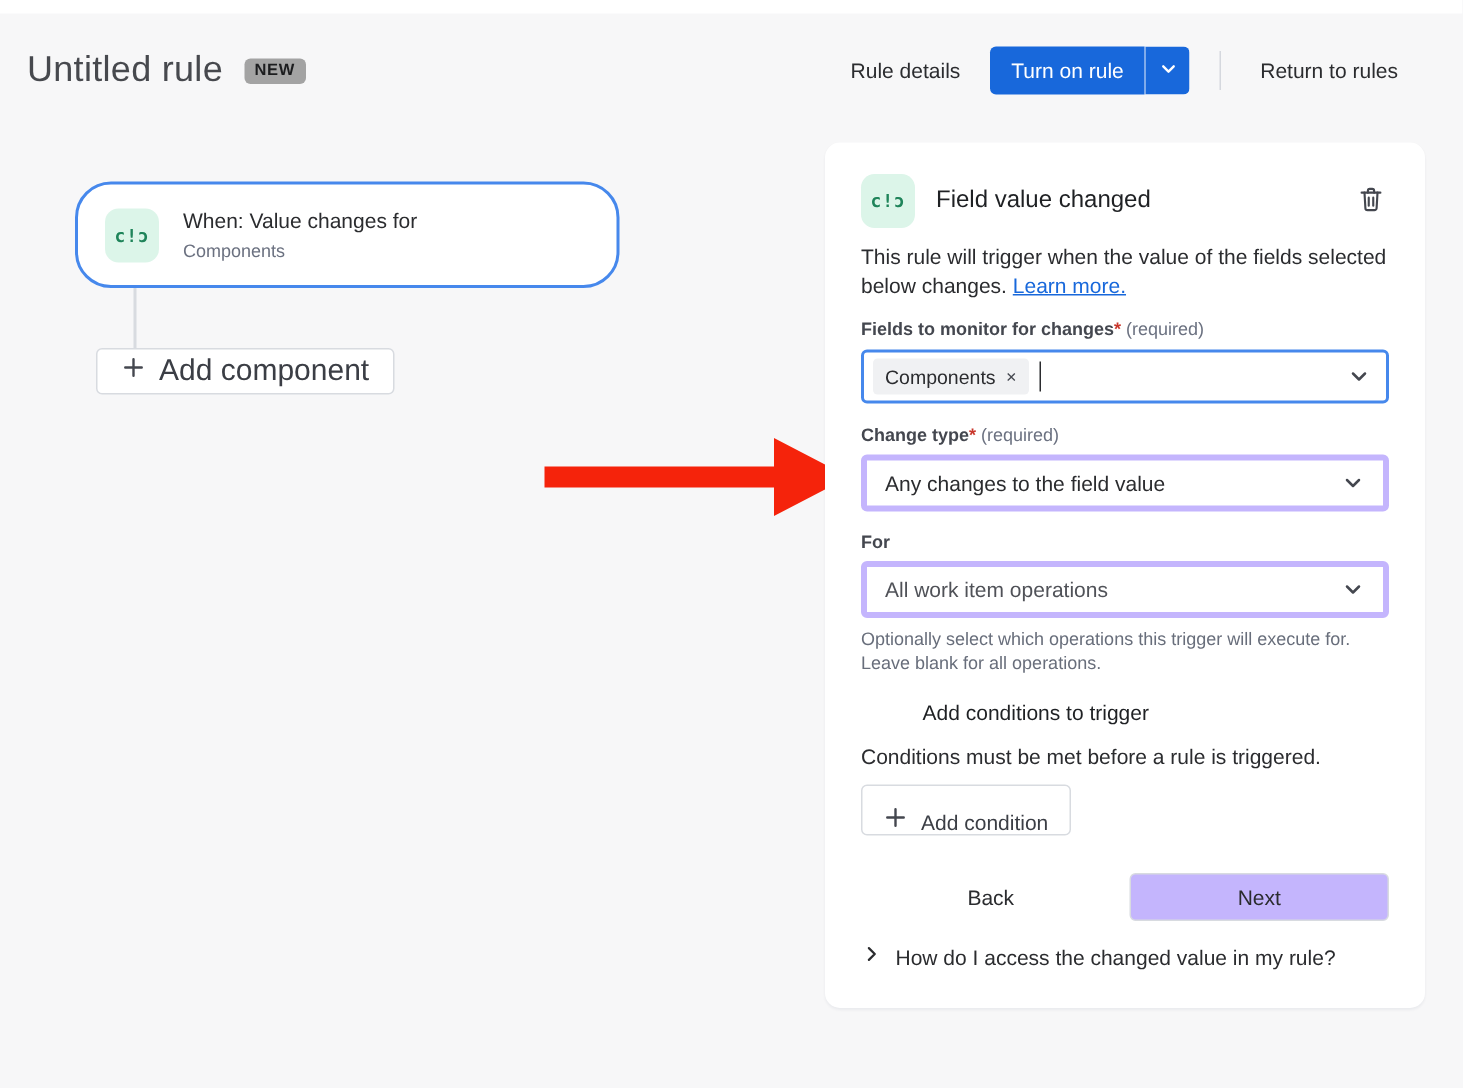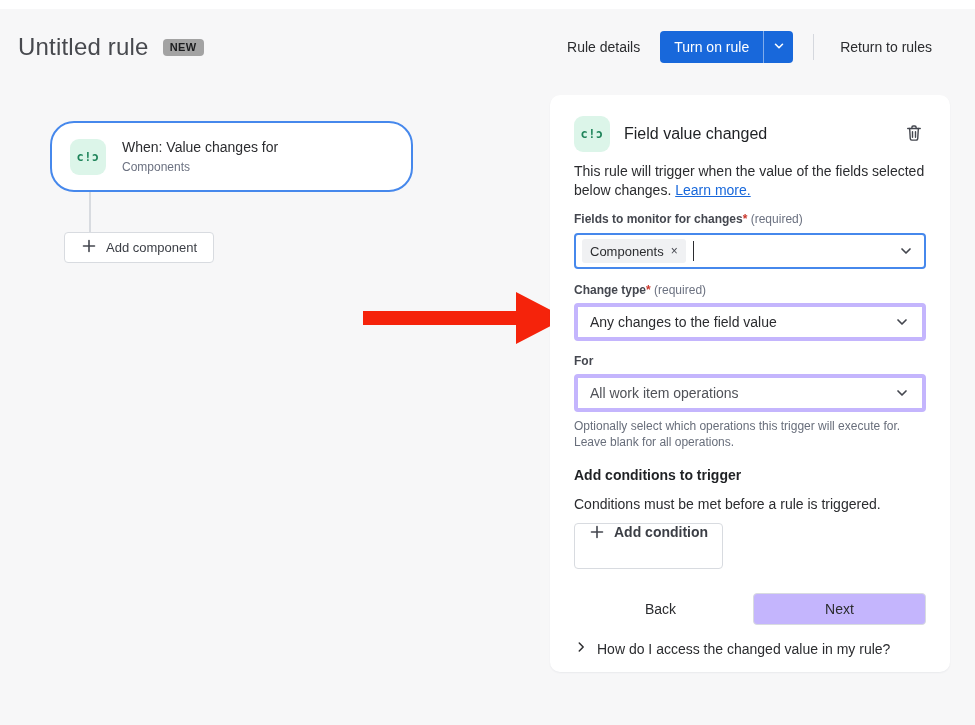--- a/index.html
+++ b/index.html
@@ -19,21 +19,21 @@
   .btn-primary-chev { background:#1868db; border:none; border-left:1px solid rgba(255,255,255,.45); width:30px; height:32px; border-radius:0 4px 4px 0; display:flex; align-items:center; justify-content:center; cursor:pointer; }
   .v-divider { width:1px; height:26px; background:#d5d8de; margin:0 6px; }
 
   
   .trigger-card { position:absolute; left:50px; top:121px; width:363px; height:71px; background:#ffffff; border:2px solid #4688ec; border-radius:24px; display:flex; align-items:center; padding:0 18px; gap:16px; cursor:pointer; }
   .icon-sq { width:36px; height:36px; border-radius:9px; background:#dcf5e9; display:flex; align-items:center; justify-content:center; flex:0 0 auto; }
   .icon-glyph { font-family:"DejaVu Sans Mono", monospace; font-size:12px; font-weight:700; color:#1f845a; letter-spacing:.5px; }
   .trigger-title { font-size:14px; color:#2b2c2f; line-height:19px; }
   .trigger-sub { font-size:12px; color:#6b7180; line-height:16px; margin-top:2px; }
   .connector { position:absolute; left:89px; top:192px; width:2px; height:41px; background:#d8dbe0; }
-  .add-component { position:absolute; left:64px; top:232px; height:31px; background:#ffffff; border:1px solid #d8dbe0; border-radius:4px; display:flex; align-items:center; gap:9px; padding:0 16px; font-family:inherit; font-size:13px; font-weight:500; color:#3b3e45; cursor:pointer; }
+  .add-component { position:absolute; left:64px; top:232px; height:31px; background:#ffffff; border:1px solid #d8dbe0; border-radius:4px; display:flex; align-items:center; gap:9px; padding:0 16px; font-family:inherit; font-size:20px; font-weight:500; color:#3b3e45; cursor:pointer; }
 
   
   .red-arrow { position:absolute; left:360px; top:288px; }
 
   
   .panel { position:absolute; left:550px; top:95px; width:400px; height:577px; background:#ffffff; border-radius:10px; box-shadow:0 1px 2px rgba(9,30,66,.06); padding:21px 24px 0 24px; }
   .panel-head { display:flex; align-items:center; gap:14px; height:36px; margin-bottom:10px; }
   .panel-title { font-size:16px; font-weight:400; color:#1f2124; flex:1; }
   .trash-btn { background:none; border:none; cursor:pointer; padding:2px; display:flex; }
   .panel-desc { font-size:14px; line-height:19px; color:#2b2c2f; }
@@ -50,23 +50,23 @@
   .caret { width:1.5px; height:20px; background:#2b2c2f; margin-left:7px; }
   .chev-right { margin-left:auto; display:flex; }
 
   .select-box { height:38px; border:4px solid #c4b5fd; border-radius:4px; display:flex; align-items:center; padding:0 12px; font-size:14px; color:#2b2c2f; cursor:pointer; background:#fff; }
   .lbl-gap1 { margin-top:14px; margin-bottom:5px; }
   .lbl-gap2 { margin-top:13px; margin-bottom:5px; }
   .select-muted { color:#505258; }
 
   .help-text { margin-top:6px; font-size:12px; line-height:16px; color:#686e7b; }
 
-  .cond-title { margin-top:17px; font-size:14px; font-weight:700; color:#1f2124; line-height:17px; }
+  .cond-title { margin-top:17px; font-size:14px; font-weight:400; color:#1f2124; line-height:17px;margin-left:41px; }
   .cond-desc { margin-top:11px; font-size:14px; line-height:19px; color:#2b2c2f; }
-  .add-condition { margin-top:9px; height:46px; background:#ffffff; border:1px solid #d8dbe0; border-radius:4px; display:inline-flex; align-items:flex-start; gap:9px; padding:0 14px; font-family:inherit; font-size:14px; font-weight:700; color:#3b3e45; cursor:pointer; }
+  .add-condition { margin-top:9px; height:34px; background:#ffffff; border:1px solid #d8dbe0; border-radius:4px; display:inline-flex; align-items:flex-end; gap:9px; padding:0 14px; font-family:inherit; font-size:14px; font-weight:400; color:#3b3e45; cursor:pointer; }
 
   .panel-footer { margin-top:24px; display:grid; grid-template-columns:1fr 1fr; gap:6px; }
   .back-btn { background:none; border:none; font-family:inherit; font-size:14px; font-weight:500; color:#2b2c2f; height:32px; cursor:pointer; border-radius:4px; }
   .next-btn { background:#c4b5fd; border:1px solid #d8dbe0; font-family:inherit; font-size:14px; font-weight:500; color:#2b2c2f; height:32px; border-radius:4px; cursor:pointer; }
 
   .faq-row { margin-top:15px; display:flex; align-items:center; gap:9px; font-size:14px; color:#2b2c2f; cursor:pointer; }
 </style>
 </head>
 <body>
 

